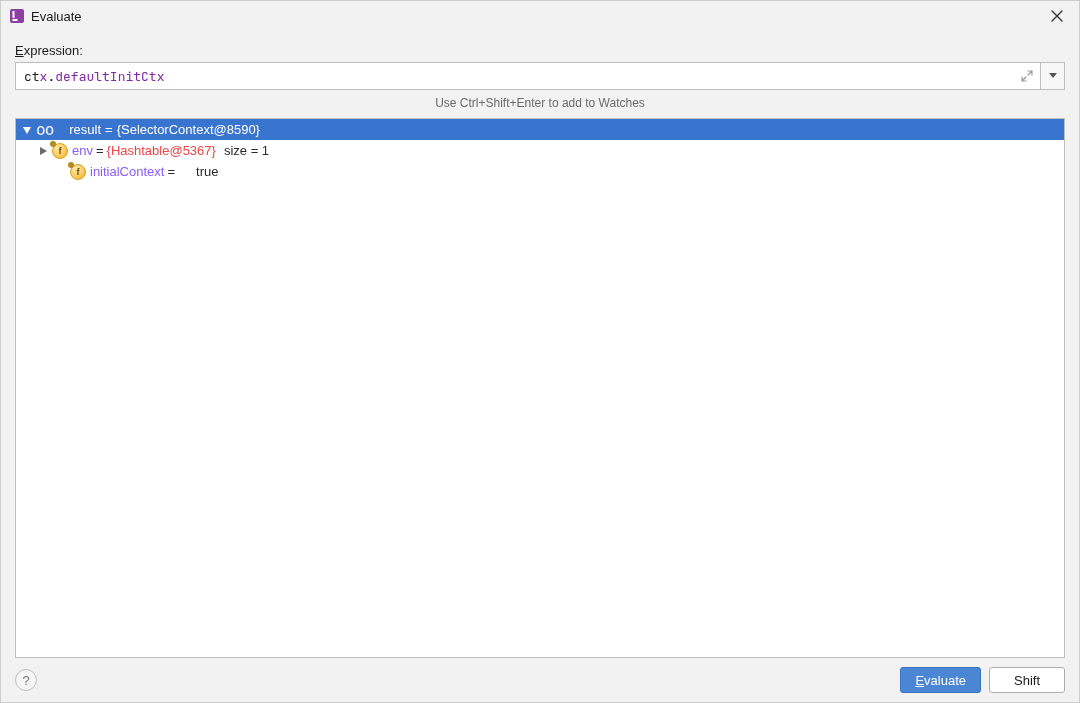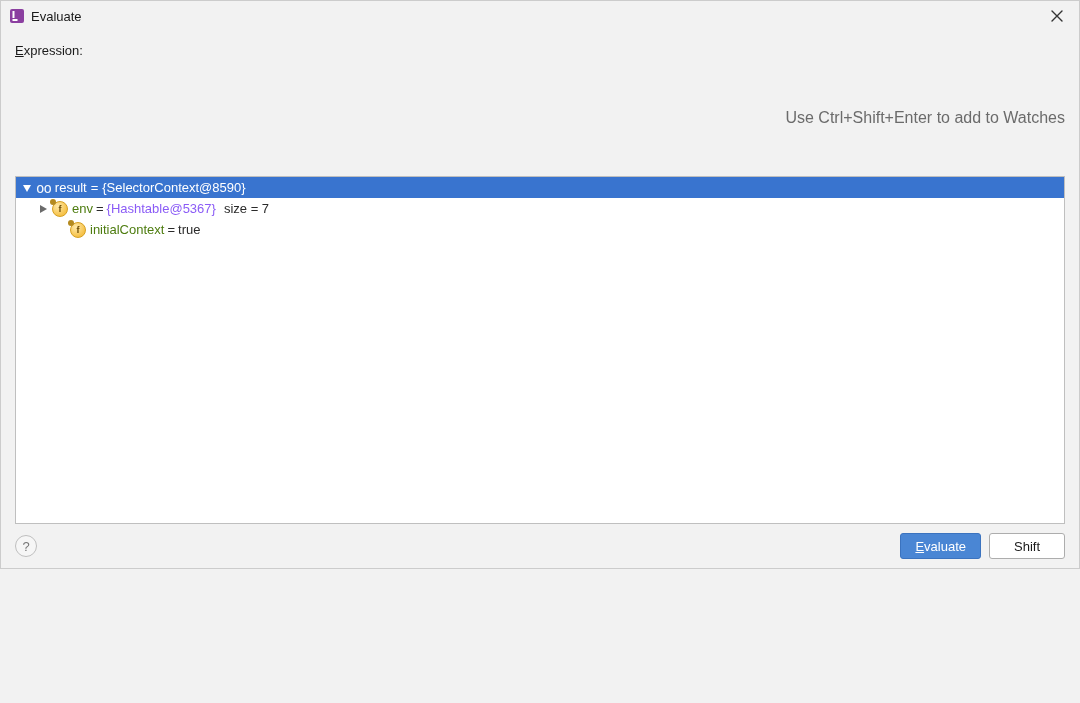--- a/index.html
+++ b/index.html
@@ -6,21 +6,21 @@
   html, body {
     margin: 0; padding: 0;
     width: 1080px; height: 703px;
     font-family: -apple-system, BlinkMacSystemFont, "Segoe UI", Arial, sans-serif;
     font-size: 13px;
     background: #f2f2f2;
     color: #1a1a1a;
     overflow: hidden;
   }
   .dialog {
-    width: 1080px; height: 569px;
+    width: 1080px; height: 703px;
     background: #f2f2f2;
     border: 1px solid #ccc;
     display: flex;
     flex-direction: column;
   }
   .titlebar {
     height: 30px;
     display: flex;
     align-items: center;
     padding: 0 8px;
@@ -36,21 +36,20 @@
     width: 28px; height: 28px;
     display: flex; align-items: center; justify-content: center;
     cursor: pointer;
   }
   .close-x svg { width: 12px; height: 12px; }
   .content {
     flex: 1;
     padding: 6px 14px 0 14px;
     display: flex;
     flex-direction: column;
-    gap: 41px;
   }
   .label { font-size: 13px; margin: 6px 0 4px 0; }
   .label u { text-decoration: underline; }
   .expr-row {
     display: flex;
     align-items: stretch;
   }
   .expr-input {
     flex: 1;
     height: 28px;
@@ -74,23 +73,23 @@
     width: 24px;
     border: 1px solid #bfbfbf;
     border-left: none;
     background: #f7f7f7;
     display: flex;
     align-items: center;
     justify-content: center;
     cursor: pointer;
   }
   .hint {
-    text-align: right;
+    text-align: center;
     color: #6b6b6b;
-    font-size: 16px;
+    font-size: 12px;
     margin: 6px 0 8px 0;
   }
   .result-area {
     flex: 1;
     border: 1px solid #bfbfbf;
     background: #fff;
     overflow: auto;
   }
   .tree-row {
     height: 21px;
@@ -128,30 +127,30 @@
   .field-icon::before{
     content:"";
     position:absolute;
     top:-3px;left:-3px;
     width:6px;height:6px;
     border-radius:50%;
     background:#b48a1f;
   }
   .oo-icon {
     font-family: monospace;
-    font-size: 14px;
+    font-size: 16px;
     opacity: 0.95;
-    margin-right: 4px;
+    margin-right: 16px;
     letter-spacing: -1px;
   }
   .indent1 { padding-left: 20px; }
   .indent2 { padding-left: 38px; }
-  .name-purple { color: #4d7c0f; }
-  .grey { color: #8b5cf6; text-align: center; }
-  .dark { color: #2b2b2b; }
+  .name-purple { color: #8b5cf6; }
+  .grey { color: #ef4444; text-align: center; }
+  .dark { color: #2b2b2b; margin-left: 18px; }
   .eq { color: #2b2b2b; margin: 0 3px; }
   .footer {
     height: 44px;
     display: flex;
     align-items: center;
     padding: 0 14px;
   }
   .help-btn {
     width: 22px; height: 22px;
     border: 1px solid #bfbfbf;
@@ -202,20 +201,35 @@
     <div class="close-x">
       <svg viewBox="0 0 12 12">
           <path d="M1 1 L11 11 M11 1 L1 11" stroke="#333" stroke-width="1.4" stroke-linecap="round"></path>
         </svg>
     </div>
   </div>
 
   <div class="content">
     <div class="label"><u>E</u>xpression:</div>
 
+    <div class="expr-row">
+      <div class="expr-input mono">
+        <span id="expr-tokens"><span class="tok-dark">ct</span><span class="tok-purple">x</span><span class="tok-dark">.</span><span class="tok-purple">defaultInitCt</span><span class="tok-purple">x</span></span>
+        <span class="expand-icon">
+          <svg viewBox="0 0 14 14">
+              <path d="M2 12 L6 8 M2 12 L2 8 M2 12 L6 12 M12 2 L8 6 M12 2 L12 6 M12 2 L8 2" stroke="#9a9a9a" stroke-width="1.2" fill="none" stroke-linecap="round"></path>
+            </svg>
+        </span>
+      </div>
+      <div class="expr-dropdown">
+        <svg width="8" height="6" viewBox="0 0 8 6">
+            <path d="M0 0 L4 5 L8 0 Z" fill="#555"></path>
+          </svg>
+      </div>
+    </div>
 
     <div class="hint">Use Ctrl+Shift+Enter to add to Watches</div>
 
 
     <div class="result-area">
       <div class="tree-row selected">
         <span class="tw">
           <svg width="10" height="10" viewBox="0 0 10 10">
               <path d="M1 2 L9 2 L5 9 Z" fill="#fff"></path>
             </svg>
@@ -229,21 +243,21 @@
       <div class="tree-row indent1">
         <span class="tw">
           <svg width="10" height="10" viewBox="0 0 10 10">
               <path d="M2 1 L9 5 L2 9 Z" fill="#6b6b6b"></path>
             </svg>
         </span>
         <span class="field-icon">f</span>
         <span class="name-purple">env</span>
         <span class="eq">=</span>
         <span class="grey">{Hashtable@5367}</span>
-        <span class="dark" style="margin-left:8px;">size = 7</span>
+        <span class="dark" style="margin-left:8px;">size = 1</span>
       </div>
 
       <div class="tree-row indent2">
         <span class="tw"></span>
         <span class="field-icon">f</span>
         <span class="name-purple">initialContext</span>
         <span class="eq">=</span>
         <span class="dark">true</span>
       </div>
     </div>

